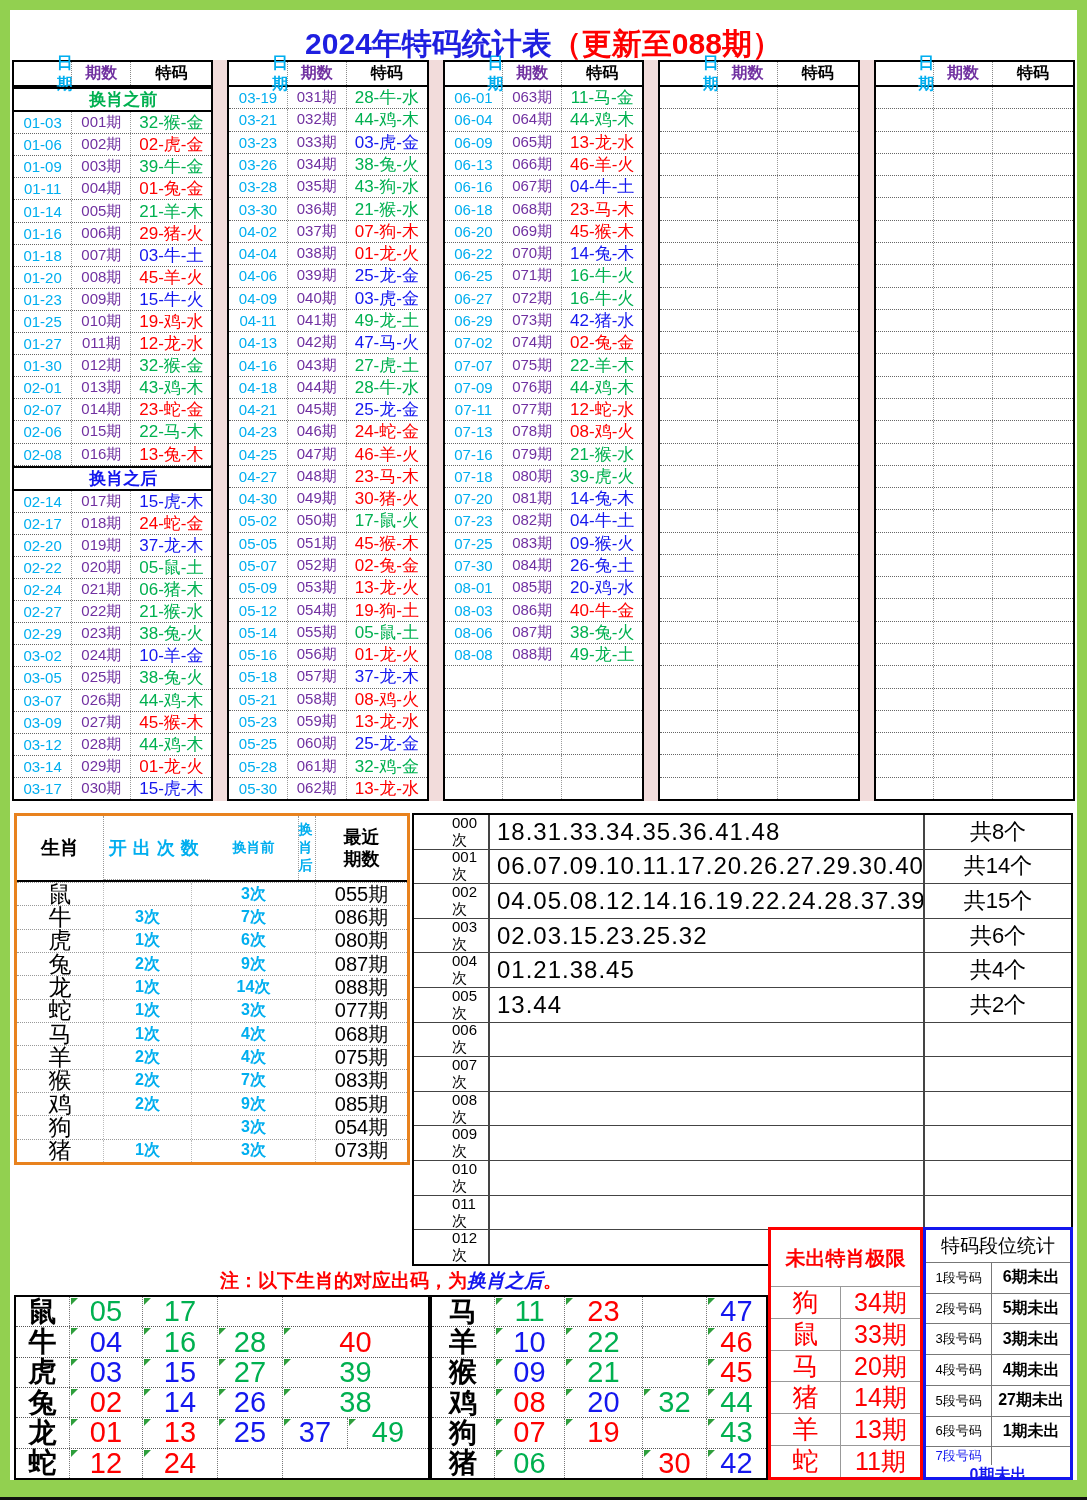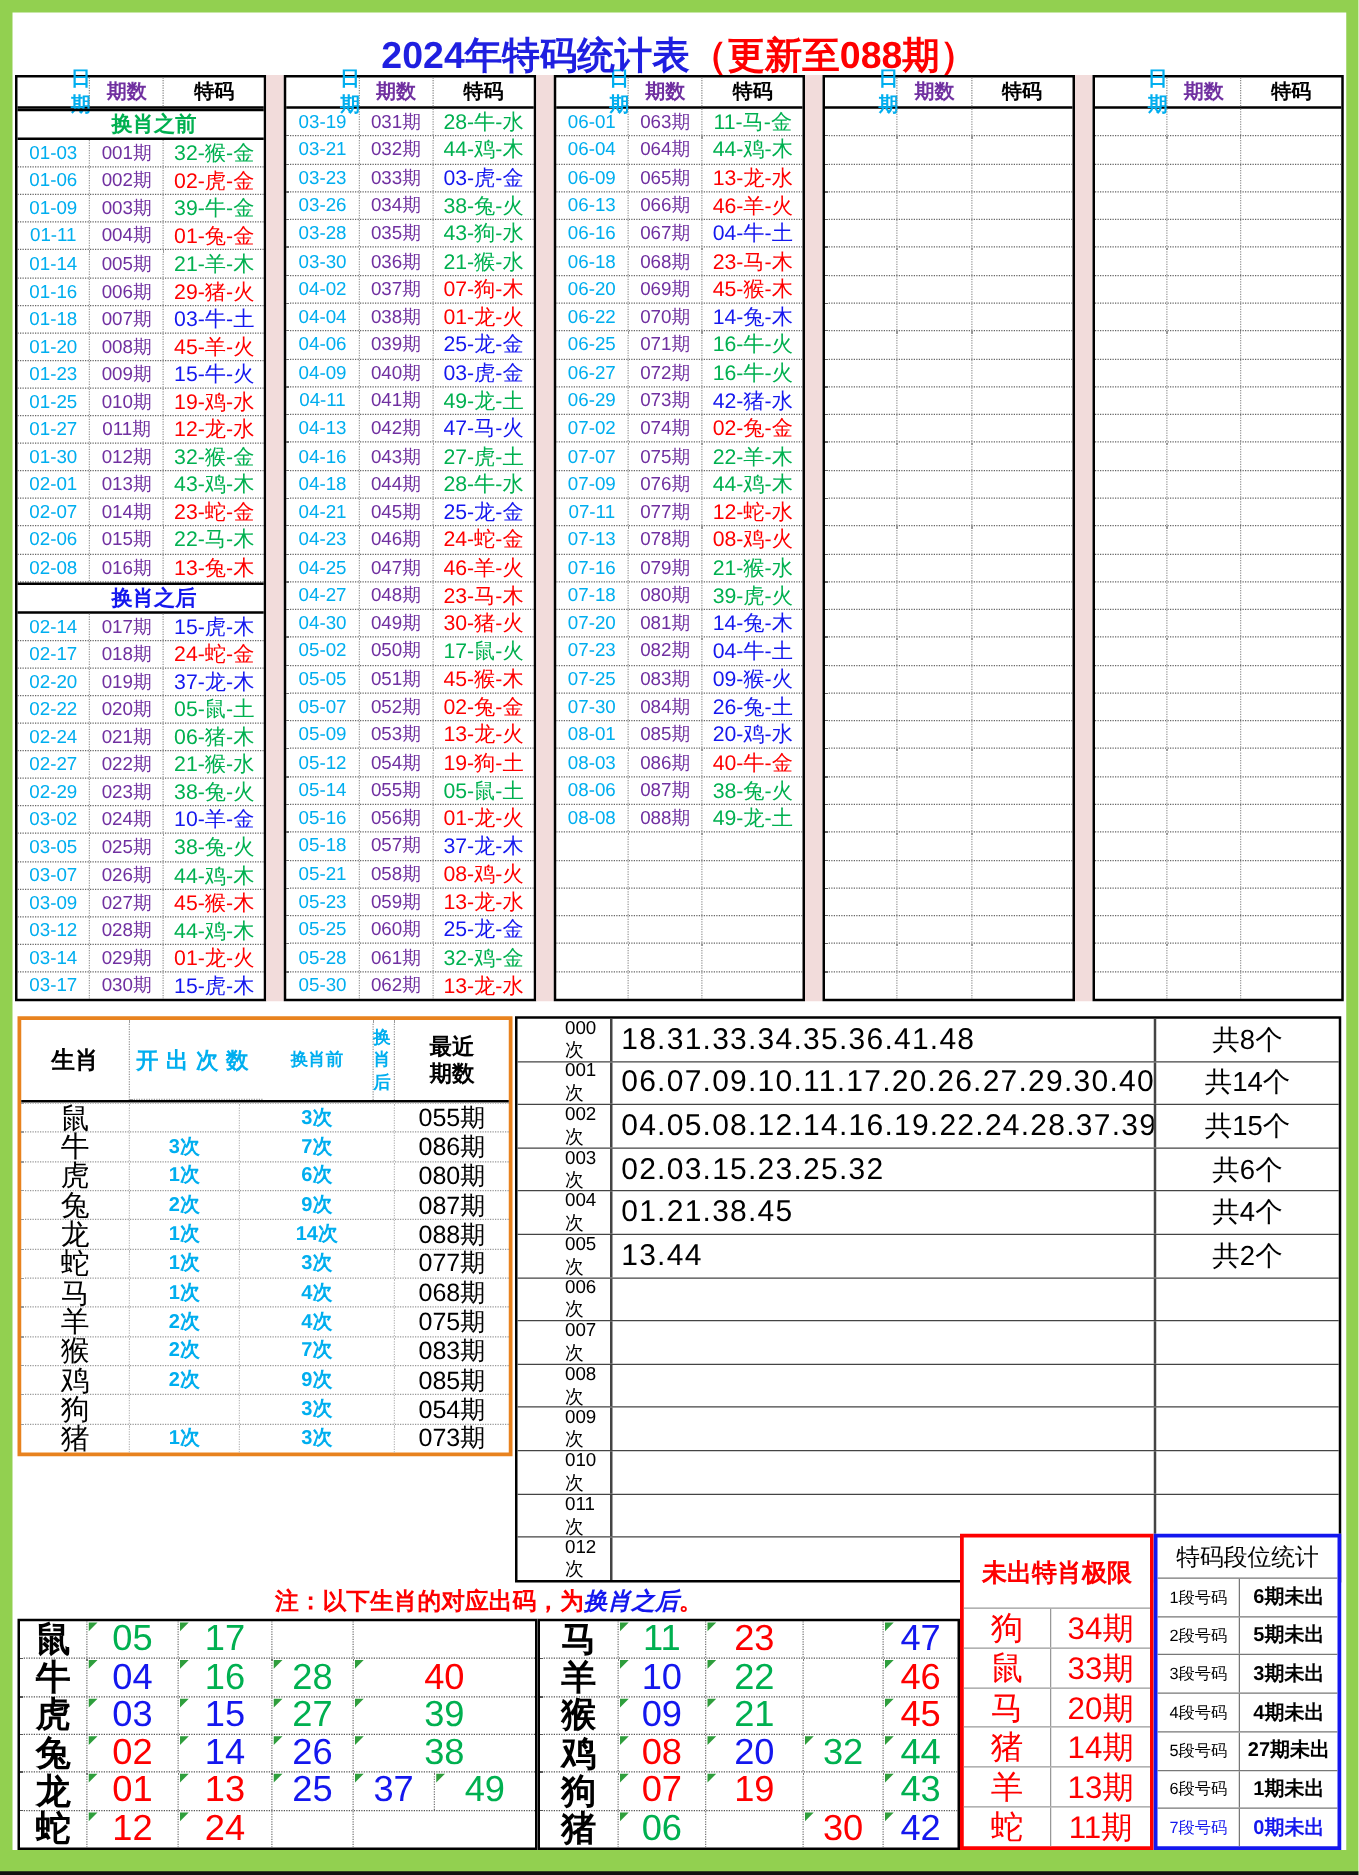--- a/index.html
+++ b/index.html
@@ -115,21 +115,21 @@
   .l-p { flex:1; display:flex; align-items:center; justify-content:center; font-size:25px; }
 
   
   .segment { position:absolute; left:923px; top:1227px; width:150px; height:253px;
     border:3px solid var(--blue,#1414E8); display:flex; flex-direction:column; background:#fff; z-index:3; }
   .seg-head { height:33px; display:flex; align-items:center; justify-content:center; font-size:19px; border-bottom:1px solid #777; }
   .seg-row { flex:1; display:flex; border-top:1px solid #777; min-height:0; }
   .seg-row:nth-child(2) { border-top:none; }
   .s-label { width:46%; display:flex; align-items:center; justify-content:center; font-size:13px; border-right:1px solid #777; }
   .s-val { flex:1; display:flex; align-items:center; justify-content:center; font-size:16px; font-weight:bold; }
-  .seg-blue { color:var(--blue,#1414E8); }
+  .seg-blue { color:var(--blue,#1414E8);flex-direction:column; }
 </style>
 </head>
 <body>
 
 <div class="page">
   <div class="title">
     <span class="t-blue">2024年特码统计表</span><span class="t-red">（更新至088期）</span>
   </div>
 
   <div class="main" id="main-table">

